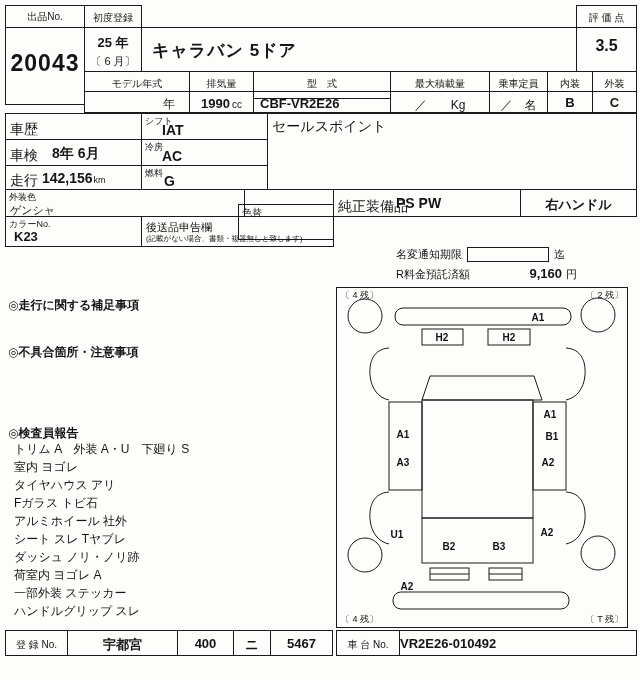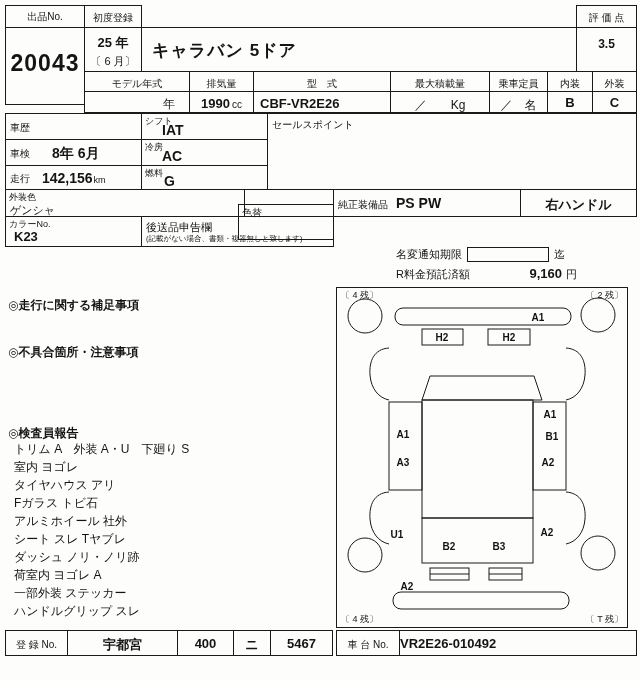--- a/index.html
+++ b/index.html
@@ -7,29 +7,29 @@
   body { font-family:"Liberation Sans","DejaVu Sans",sans-serif; color:#141414; }
   .sheet { position:relative; width:640px; height:680px; background:#fdfdfb; }
   .cell { position:absolute; border:1px solid #1a1a1a; }
   .boxhdr { border-bottom:1px solid #1a1a1a; font-size:10px; text-align:center; padding:4px 0 3px; }
   .lotno { font-size:23px; font-weight:bold; text-align:center; margin-top:22px; letter-spacing:1px; }
   .hd { font-size:10px; text-align:center; padding-top:5px; }
   .hd-left { text-align:left; padding-left:6px; }
   .freg-y { font-size:13px; font-weight:bold; text-align:center; margin-top:6px; }
   .freg-m { font-size:11px; text-align:center; margin-top:2px; }
   .carname { font-size:17px; font-weight:bold; padding:11px 0 0 10px; letter-spacing:1px; }
-  .score { font-size:12px; font-weight:bold; text-align:center; padding-top:9px; }
+  .score { font-size:16px; font-weight:bold; text-align:center; padding-top:9px; }
   .vy { font-size:12px; text-align:right; padding:4px 14px 0 0; }
   .vcc { display:flex; align-items:baseline; justify-content:center; gap:2px; padding-top:4px; }
   .vcc .num { font-size:13px; font-weight:bold; }
   .vcc .unit2 { font-size:10px; }
   .vcode { font-size:13px; font-weight:bold; padding:4px 0 0 6px; }
   .vslash { font-size:12px; text-align:center; padding-top:5px; }
   .vcell { font-size:13px; font-weight:bold; text-align:center; padding-top:3px; }
-  .plbl-abs { position:absolute; left:4px; top:7px; font-size:10px; }
+  .plbl-abs { position:absolute; left:4px; top:7px; font-size:14px; }
   .plbl-top { position:absolute; left:3px; top:1px; font-size:9px; }
   .pval-abs { position:absolute; font-size:14px; font-weight:bold; }
   .sval { position:absolute; font-size:11px; }
   .tiny { position:absolute; left:4px; top:17px; font-size:7.5px; white-space:nowrap; }
   .unit { font-size:9px; font-weight:normal; margin-left:1px; }
   .center13 { font-size:13px; font-weight:bold; text-align:center; padding-top:6px; }
   .nc-line { position:absolute; left:396px; top:247px; display:flex; align-items:center; gap:5px; font-size:11px; }
   .nc-box { width:82px; height:15px; border:1px solid #1a1a1a; display:inline-block; }
   .rc-line { position:absolute; left:396px; top:266px; display:flex; align-items:baseline; font-size:11px; }
   .rc-amount { width:96px; text-align:right; font-size:13px; font-weight:bold; padding-right:4px; }
@@ -58,21 +58,21 @@
 
   <div class="cell" style="left:84px;top:27px;width:58px;height:45px;">
     <div class="freg-y">25 年</div>
     <div class="freg-m">〔 6 月〕</div>
   </div>
   <div class="cell carname" style="left:141px;top:27px;width:436px;height:45px;">キャラバン 5ドア</div>
   <div class="cell score" style="left:576px;top:27px;width:61px;height:45px;">3.5</div>
 
   <div class="cell hd" style="left:84px;top:71px;width:106px;height:21px;">モデル年式</div>
   <div class="cell hd" style="left:189px;top:71px;width:65px;height:21px;">排気量</div>
-  <div class="cell hd" style="left:253px;top:71px;width:138px;height:21px;">型　式</div>
+  <div class="cell hd" style="left:253px;top:71px;width:138px;height:28px;">型　式</div>
   <div class="cell hd" style="left:390px;top:71px;width:100px;height:21px;">最大積載量</div>
   <div class="cell hd" style="left:489px;top:71px;width:59px;height:21px;">乗車定員</div>
   <div class="cell hd" style="left:547px;top:71px;width:46px;height:21px;">内装</div>
   <div class="cell hd" style="left:592px;top:71px;width:45px;height:21px;">外装</div>
 
   <div class="cell vy" style="left:84px;top:91px;width:106px;height:22px;">年</div>
   <div class="cell vcc" style="left:189px;top:91px;width:65px;height:22px;">
     <span class="num">1990</span>
     <span class="unit2">cc</span>
   </div>

